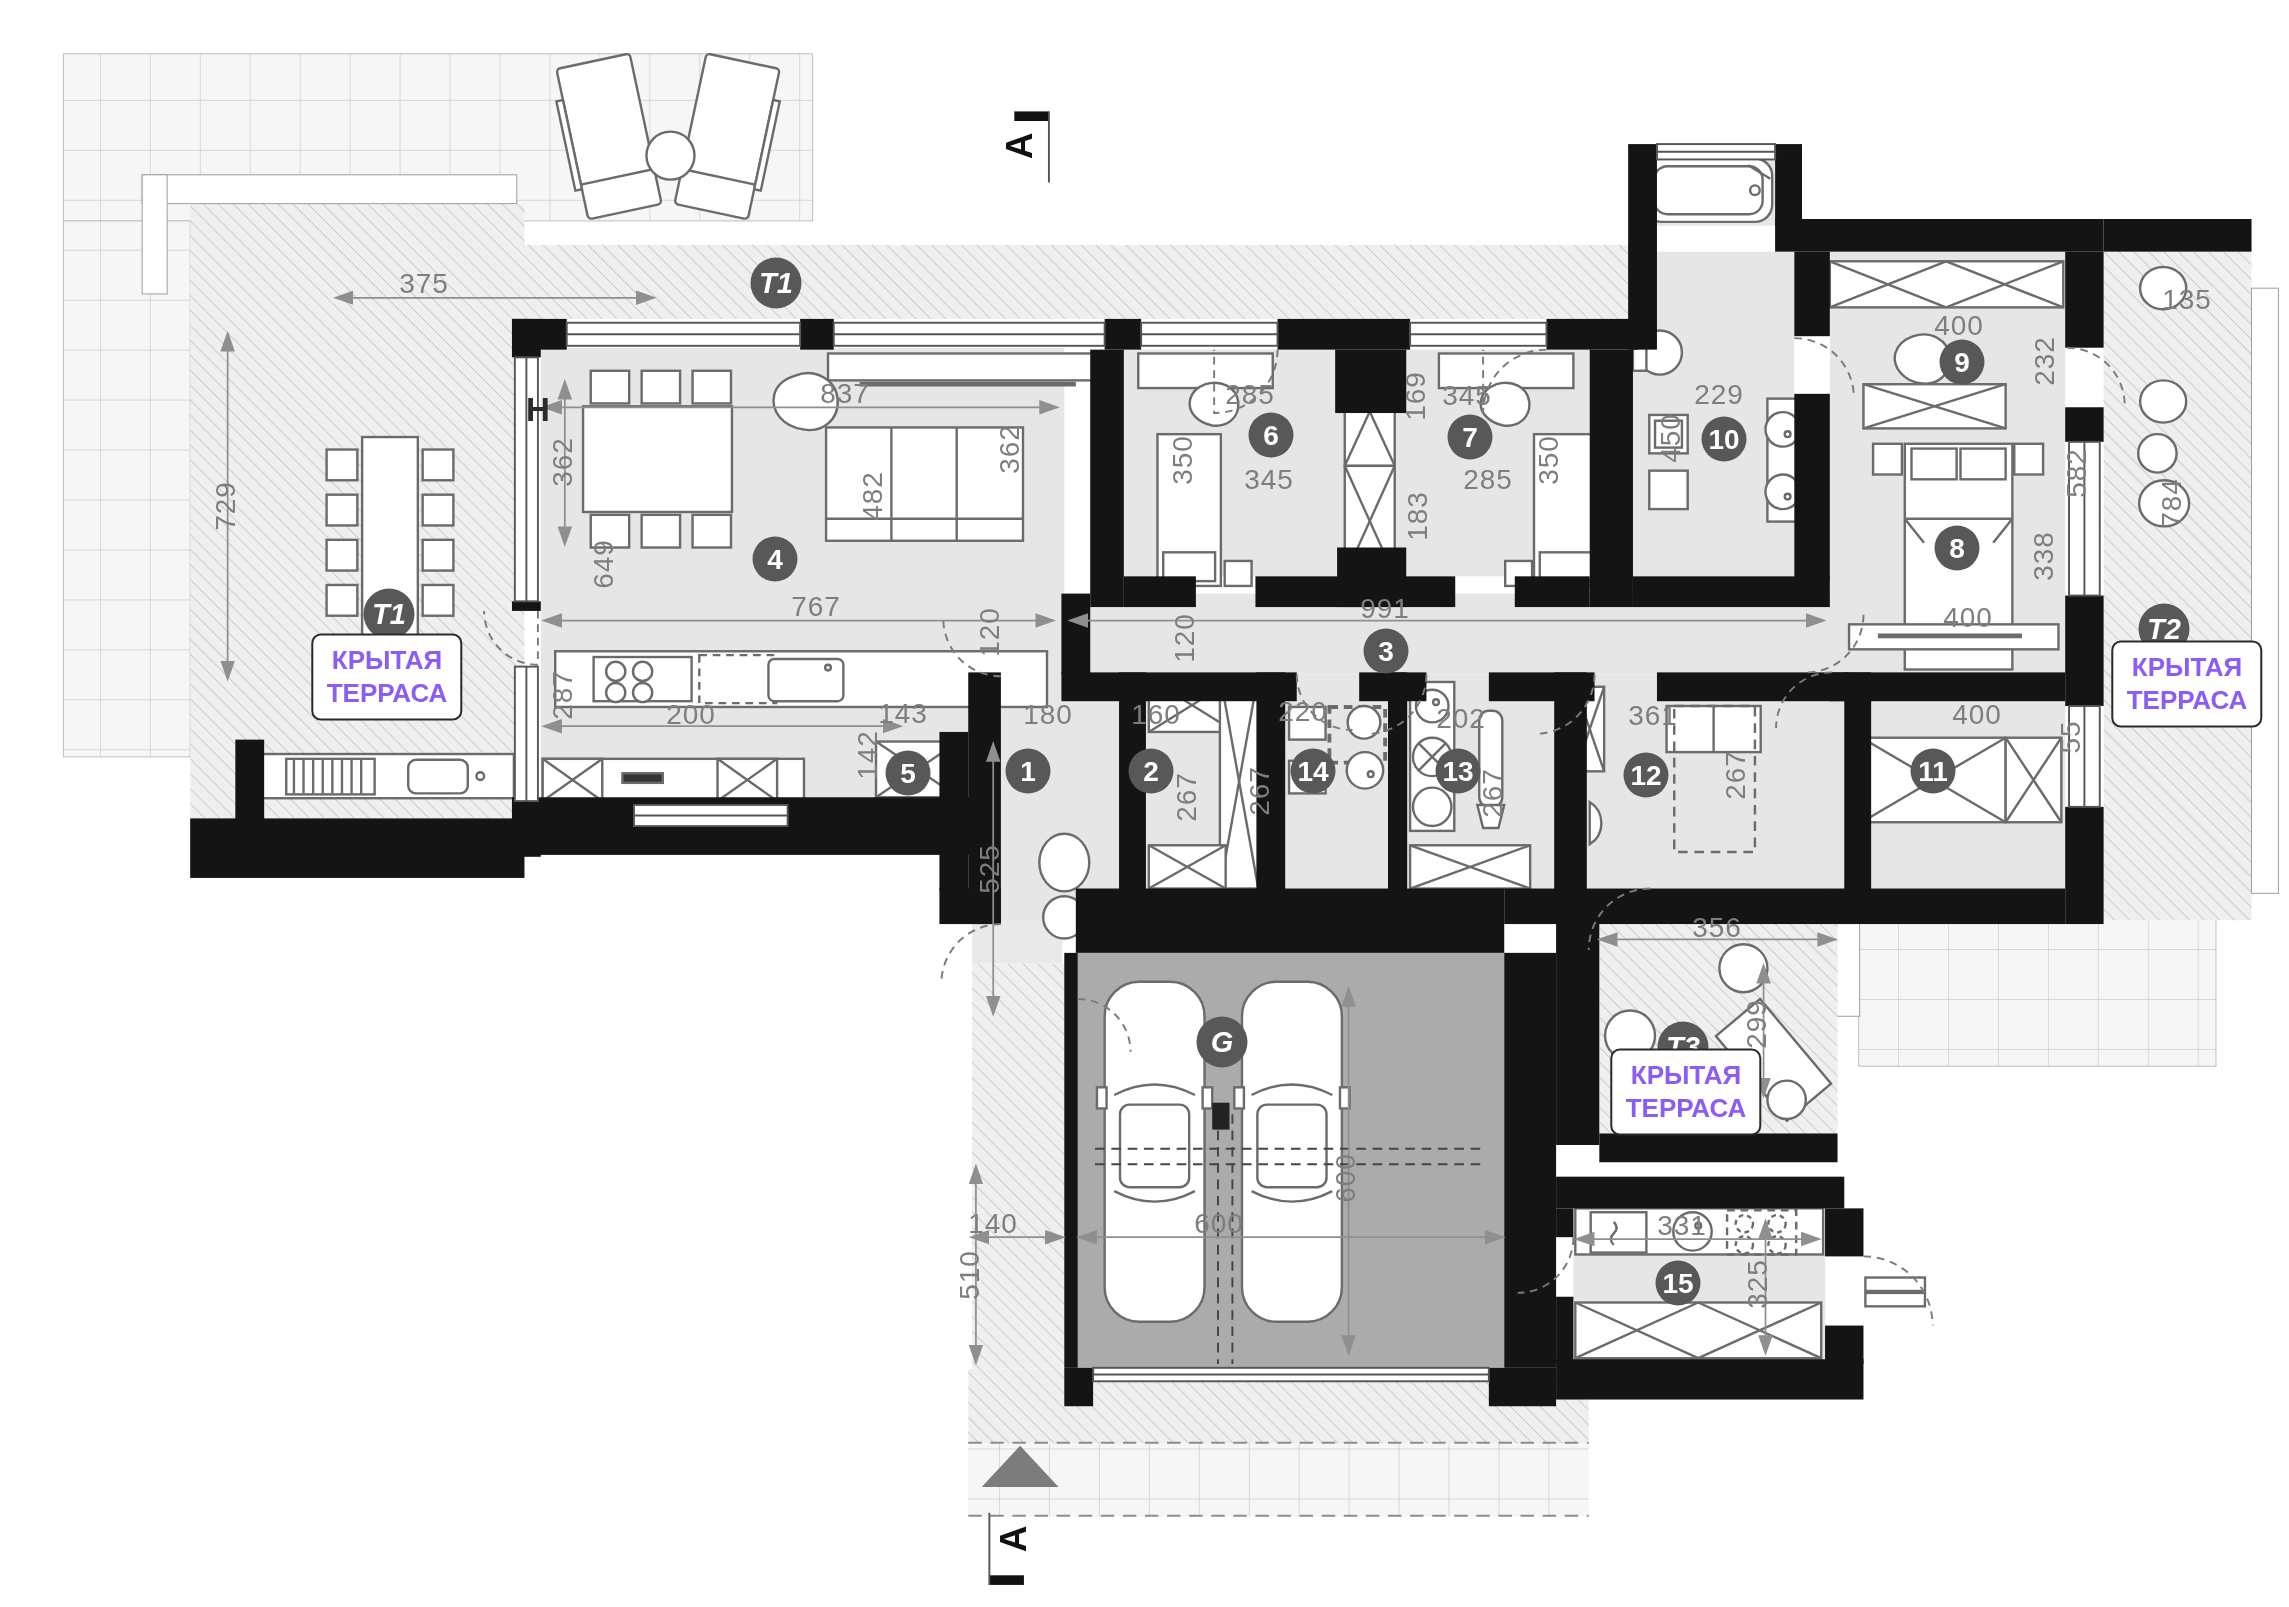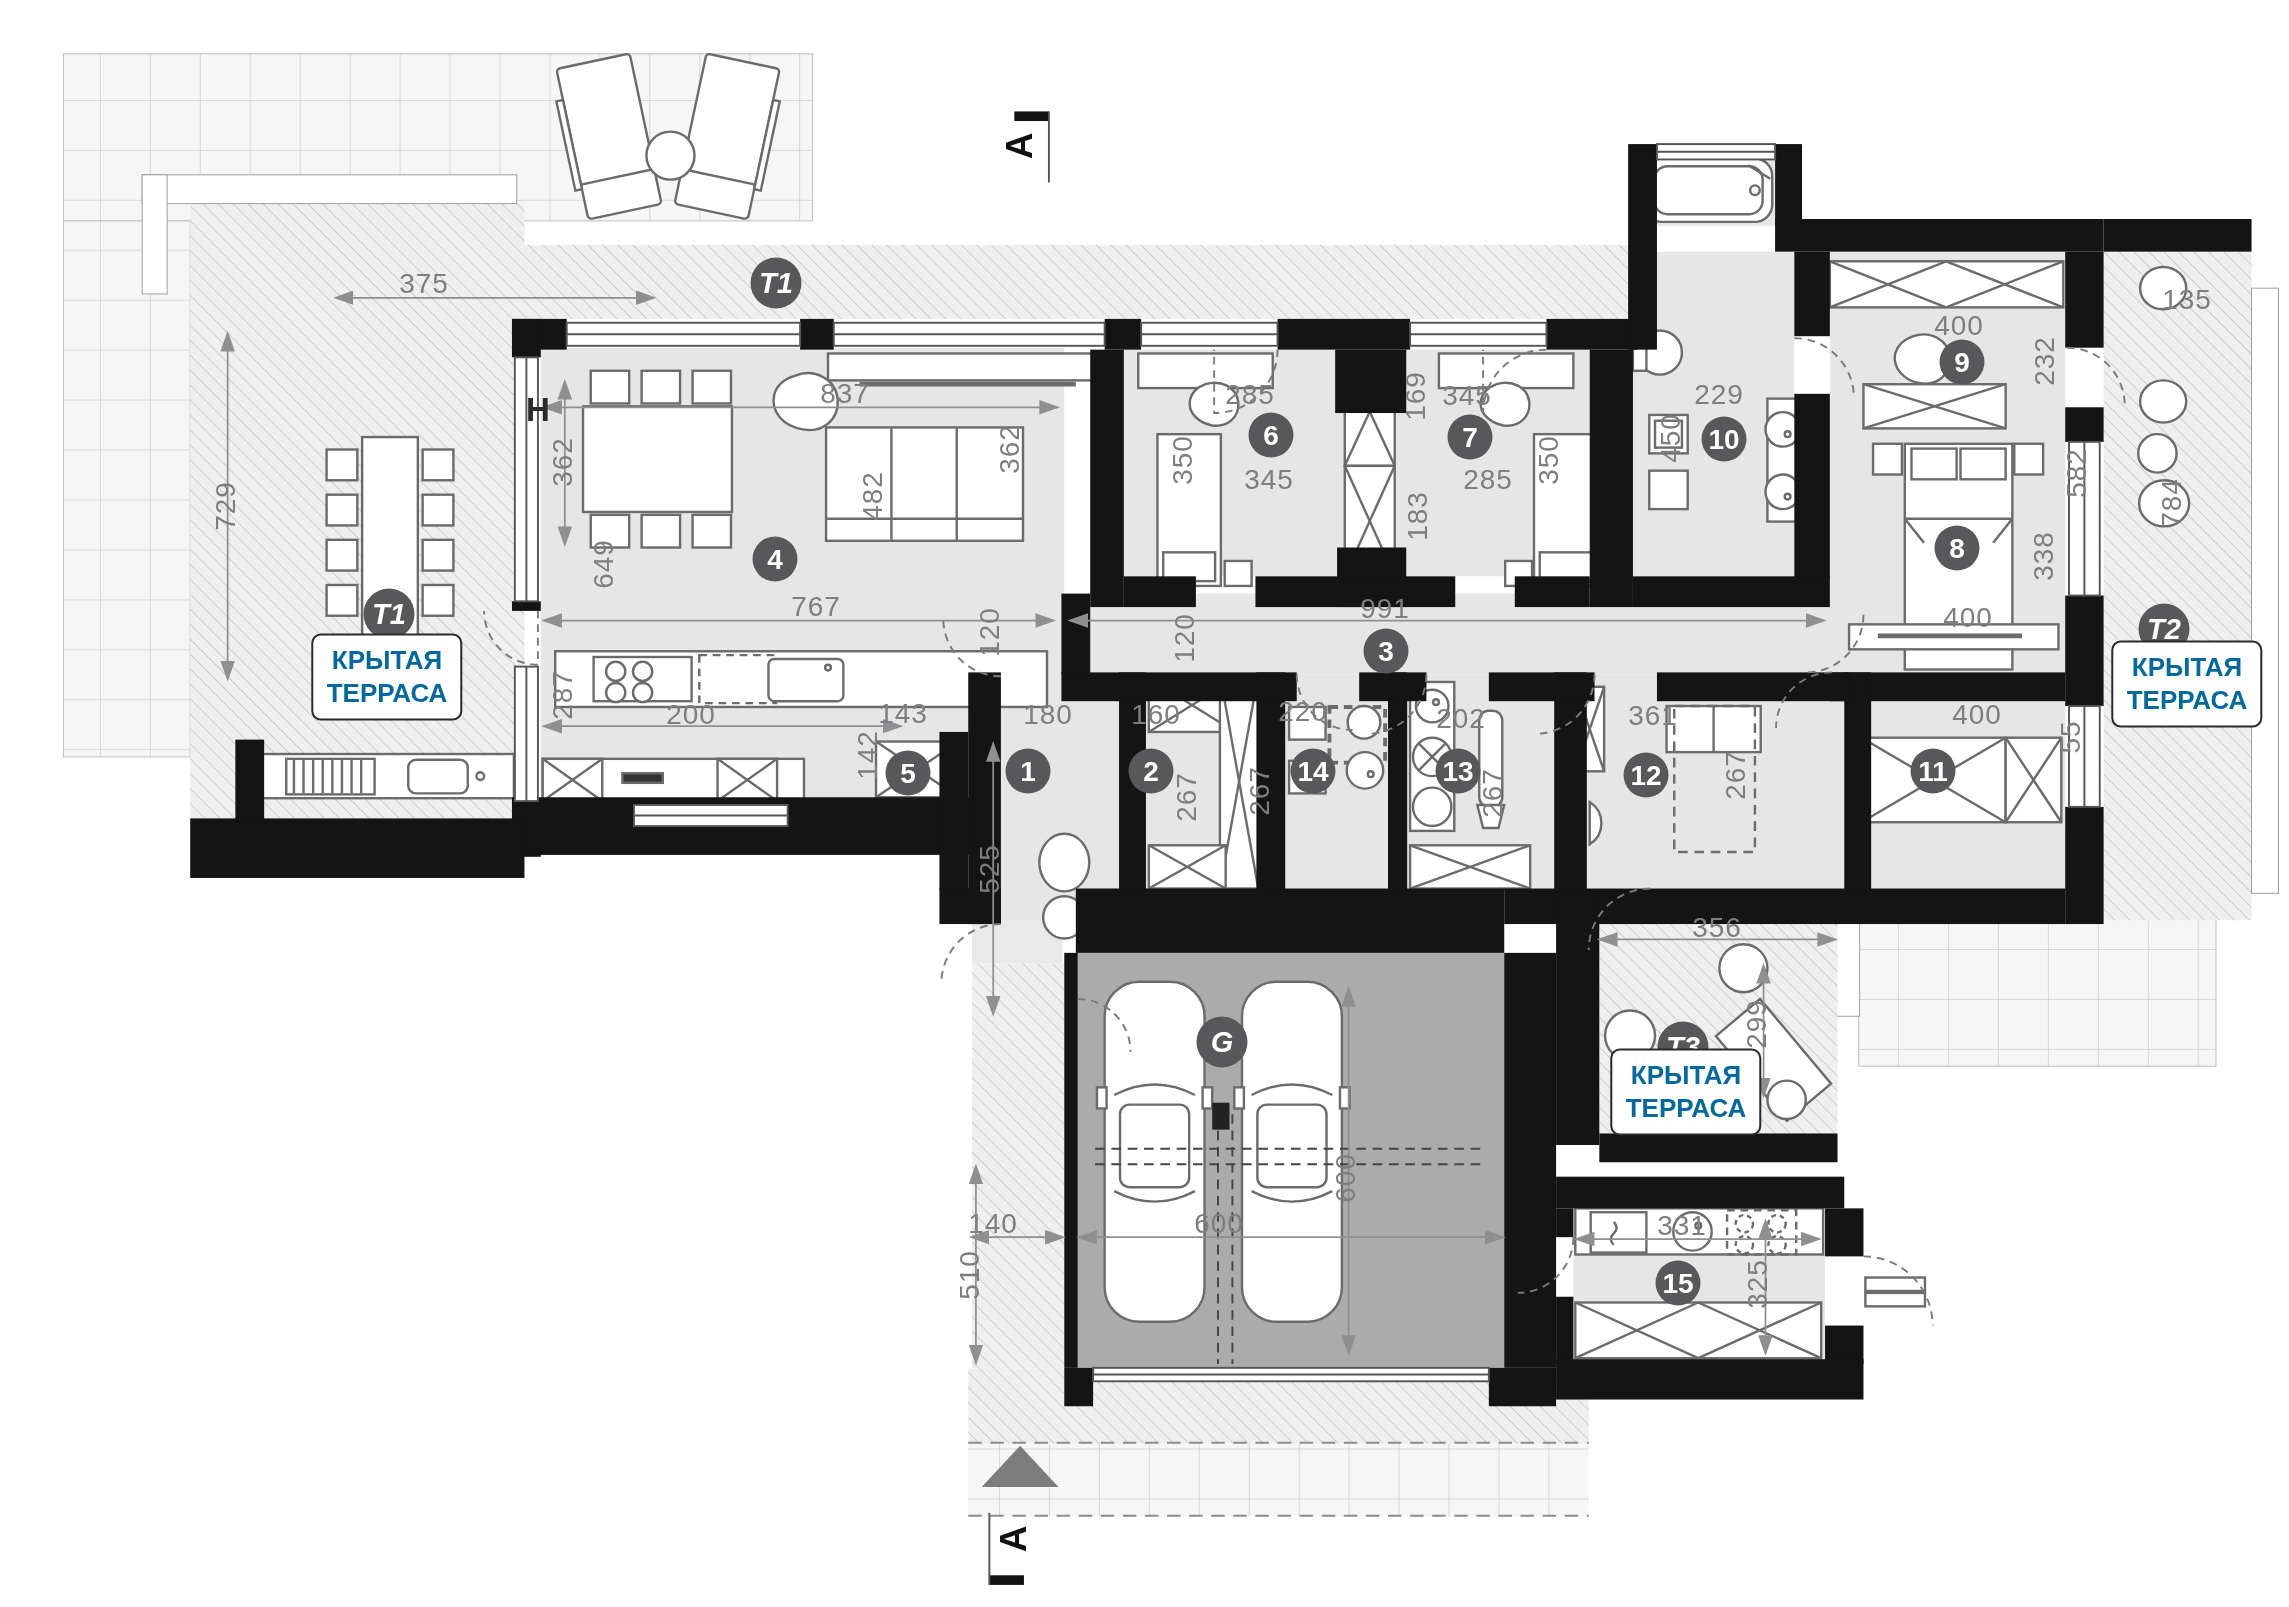--- a/index.html
+++ b/index.html
@@ -8,21 +8,21 @@
   #plan svg{position:absolute;left:0;top:0;}
   #labels{position:absolute;left:0;top:0;width:100%;height:100%;}
   .dim{position:absolute;transform:translate(-50%,-50%);font-size:28px;color:#7d7e81;
        white-space:nowrap;letter-spacing:1px;}
   .dim.v{transform:translate(-50%,-50%) rotate(-90deg);}
   .marker{position:absolute;transform:translate(-50%,-50%);width:45px;height:45px;border-radius:50%;
           background:#58585a;color:#fff;font-weight:bold;font-size:28px;display:flex;
           align-items:center;justify-content:center;}
   .marker.t{width:51px;height:51px;font-size:29px;font-style:italic;margin-top:12px;}
   .tbox{position:absolute;transform:translate(-50%,-50%);background:#fff;border:2.9px solid #2a2a2a;
-        border-radius:9.6px;padding:7.7px 13.4px;text-align:center;font-size:26px;color:#0369a1;
+        border-radius:9.6px;padding:7.7px 13.4px;text-align:center;font-size:26px;color:#8b5cf6;
         line-height:1.3;font-weight:bold;}
   .section-a{position:absolute;transform:translate(-50%,-50%) rotate(-90deg);font-size:37px;
              font-weight:bold;color:#111;}
   .hlab{position:absolute;transform:translate(-50%,-50%);font-size:33px;font-weight:bold;color:#2b2b2b;}
 </style>
 </head>
 <body>
 
 <div id="plan">
 

